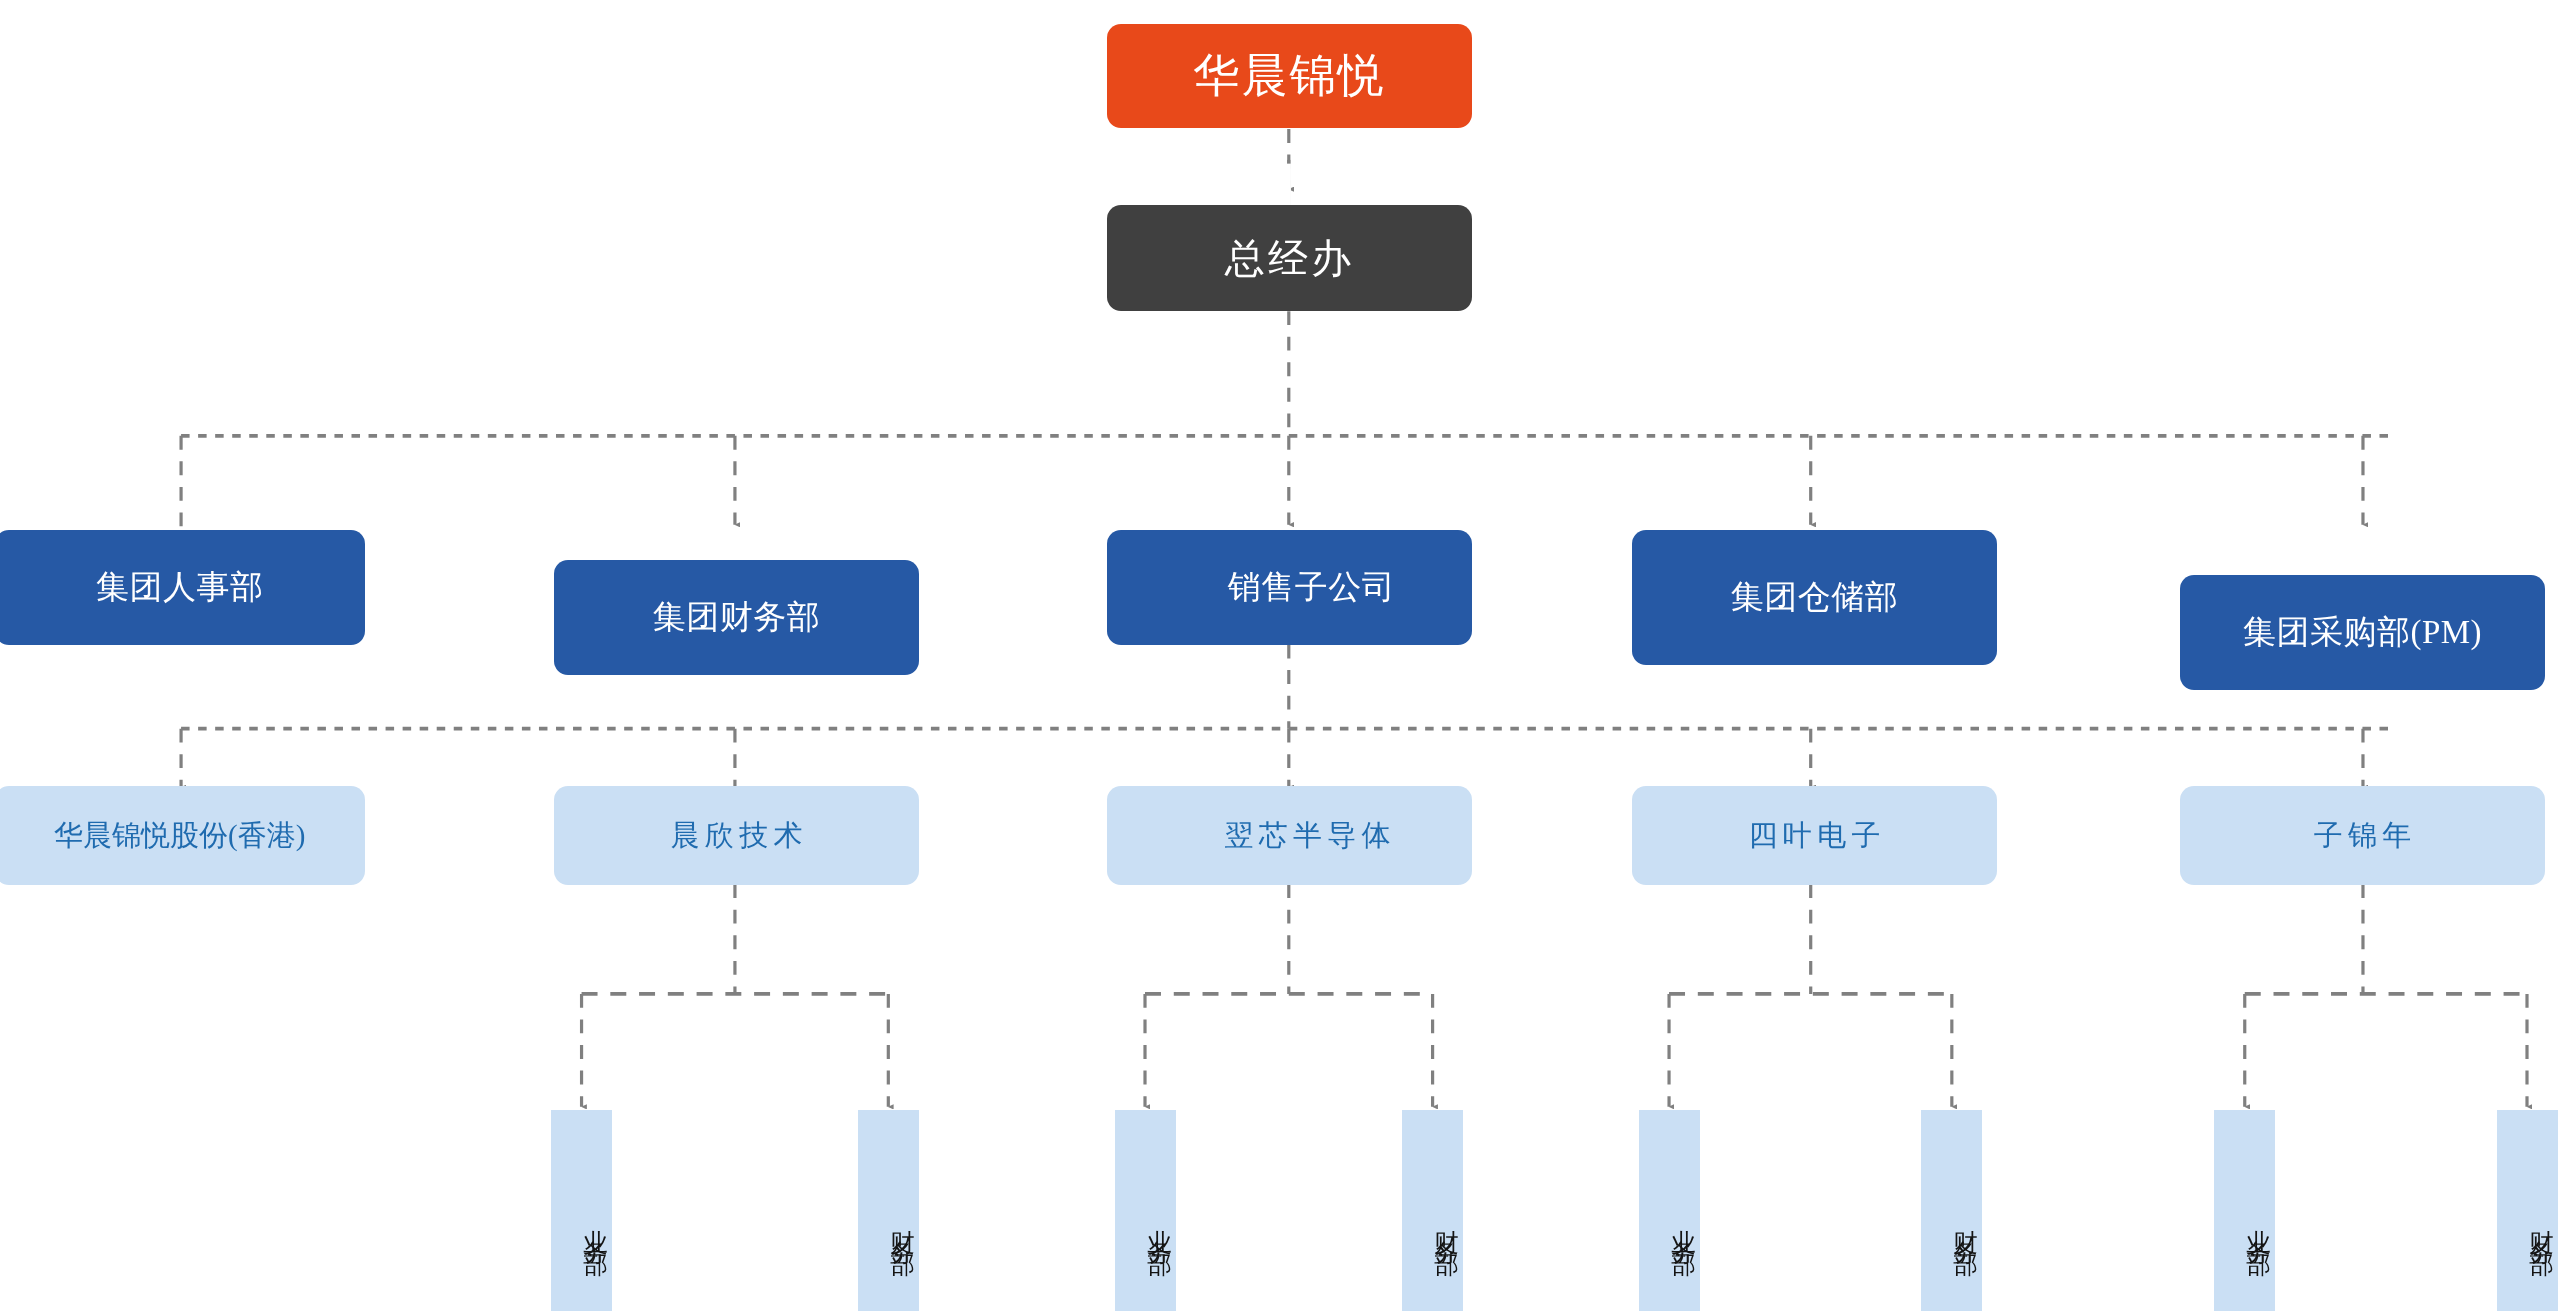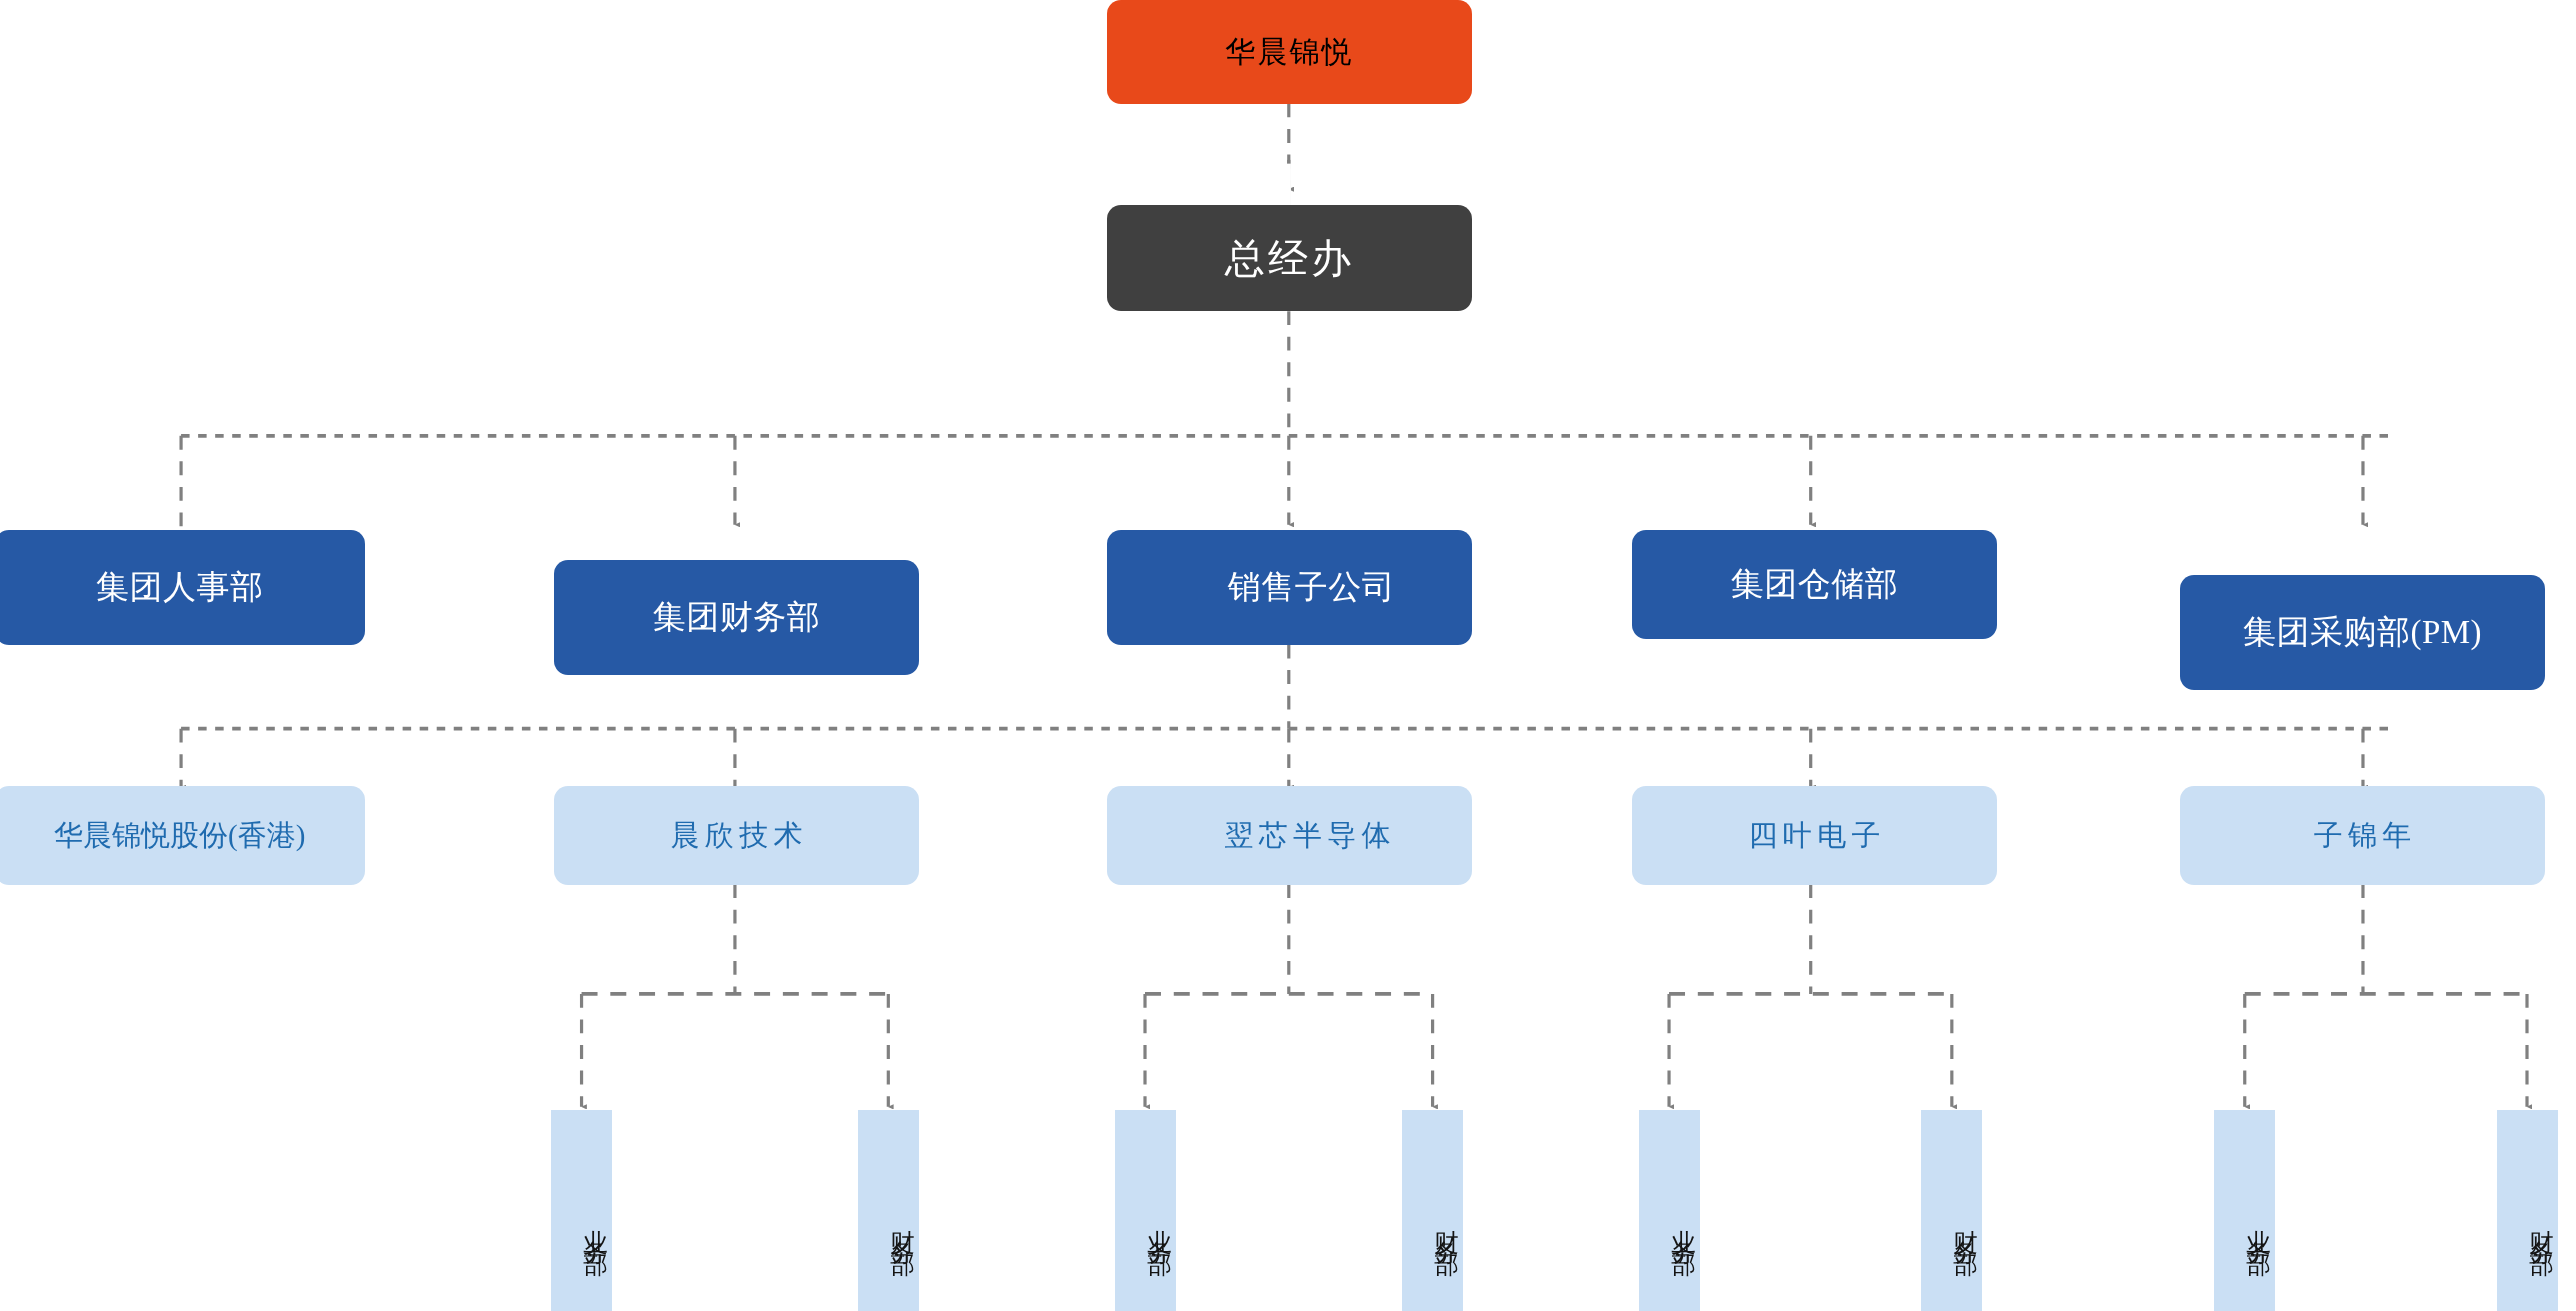--- a/index.html
+++ b/index.html
@@ -29,23 +29,24 @@
     position: absolute;
     box-sizing: border-box;
     display: flex;
     align-items: center;
     justify-content: center;
     text-align: center;
     border-radius: 14px;
   }
   .node-root {
     background: #E8491A;
-    color: #000000;
-    font-size: 30px;
+    color: #ffffff;
+    font-size: 46px;
     letter-spacing: 2.1px;
+    margin-top: 24px;
   }
   .node-exec {
     background: #404040;
     color: #ffffff;
     font-size: 40px;
     letter-spacing: 3.2px;
   }
   .node-dept {
     background: #2659A5;
     color: #ffffff;
@@ -146,21 +147,21 @@
     </g>
   </svg>
 
   <div class="node node-root" style="left:1107px; top:0px; width:365px; height:104px;">华晨锦悦</div>
 
   <div class="node node-exec" style="left:1107px; top:205px; width:365px; height:106px;">总经办</div>
 
   <div class="node node-dept" style="left:-5.3px; top:530px; width:370px; height:115px;">集团人事部</div>
   <div class="node node-dept" style="left:554px; top:560px; width:365px; height:115px;">集团财务部</div>
   <div class="node node-dept" style="left:1107px; top:530px; width:365px; height:115px;padding-left:44px;">销售子公司</div>
-  <div class="node node-dept" style="left:1632px; top:530px; width:365px; height:109px;">集团仓储部</div>
+  <div class="node node-dept" style="left:1632px; top:530px; width:365px; height:135px;">集团仓储部</div>
   <div class="node node-dept" style="left:2180px; top:530px; width:365px; height:115px;margin-top:45px;">集团采购部(PM)</div>
 
   <div class="node node-sub tight" style="left:-5.3px; top:786px; width:370px; height:99px;">华晨锦悦股份(香港)</div>
   <div class="node node-sub" style="left:554px; top:786px; width:365px; height:99px;">晨欣技术</div>
   <div class="node node-sub" style="left:1107px; top:786px; width:365px; height:99px;padding-left:36px;">翌芯半导体</div>
   <div class="node node-sub" style="left:1632px; top:786px; width:365px; height:99px;">四叶电子</div>
   <div class="node node-sub" style="left:2180px; top:786px; width:365px; height:99px;">子锦年</div>
 
   <div class="node node-leaf" style="left:551px; top:1110px; width:61px; height:201px;">业务部</div>
   <div class="node node-leaf" style="left:858px; top:1110px; width:61px; height:201px;">财务部</div>

